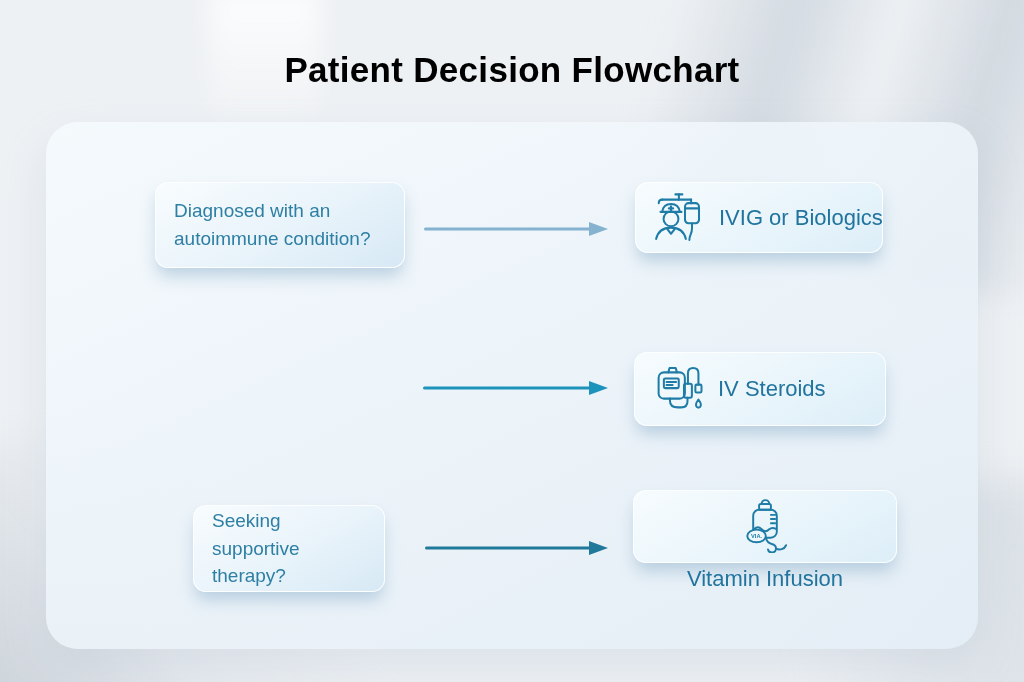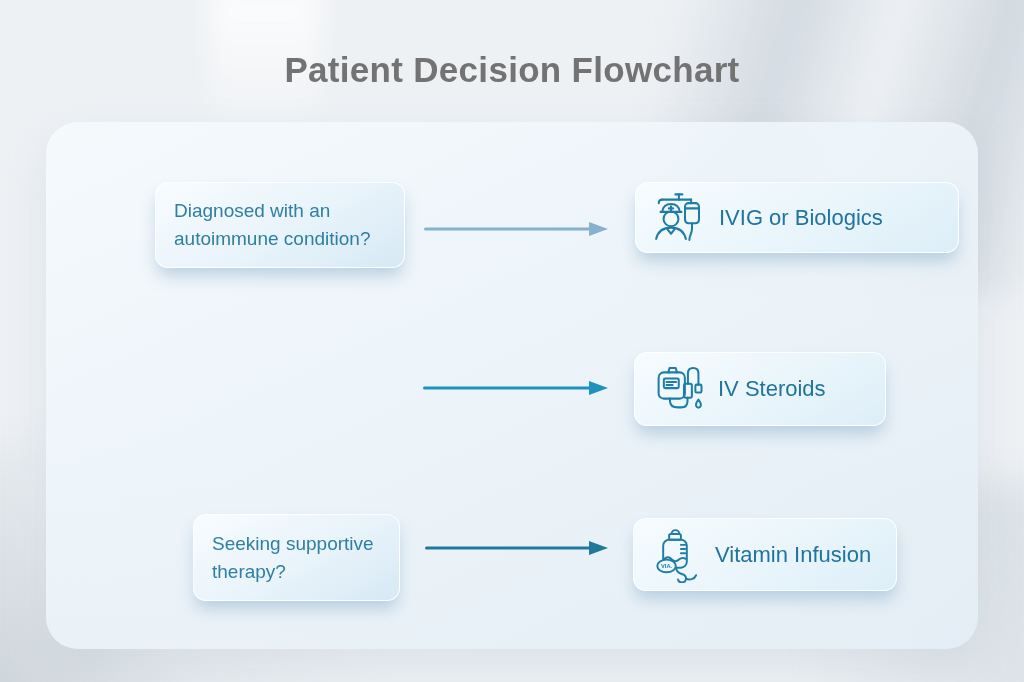--- a/index.html
+++ b/index.html
@@ -20,59 +20,59 @@
   .bg-streak{left:210px;top:-10px;width:110px;height:150px;
     background:linear-gradient(180deg, rgba(255,255,255,.85), rgba(255,255,255,0));
     filter:blur(12px);}
   .bg-br{right:-30px;bottom:-60px;width:360px;height:260px;
     background:linear-gradient(260deg, rgba(198,208,216,.45) 15%, rgba(198,208,216,0) 70%);
     filter:blur(18px);}
 
   .page-title{
     position:absolute;left:0;right:0;top:50px;margin:0;
     text-align:center;font-size:35px;font-weight:800;letter-spacing:.3px;
-    color:#737373;
+    color:#000000;
   }
 
   .panel{
     position:absolute;left:46px;top:122px;width:932px;height:527px;
     border-radius:32px;
     background:linear-gradient(155deg, rgba(245,250,253,.95) 0%, rgba(235,243,249,.92) 55%, rgba(228,238,246,.92) 100%);
     box-shadow:0 20px 45px rgba(148,168,188,.20);
     text-decoration:underline;
   }
 
   .qbox{
     position:absolute;display:flex;align-items:center;
     padding:12px 18px;box-sizing:border-box;
     background:linear-gradient(150deg,#f8fcfe 0%,#e8f3fa 55%,#d7e9f5 100%);
     border:1px solid rgba(255,255,255,.9);border-radius:13px;
     box-shadow:0 10px 16px -2px rgba(124,164,196,.45);
     color:#2e7fa4;font-size:19px;line-height:1.47;font-weight:500;
   }
   .q1{left:109px;top:60px;width:250px;height:86px;}
   .q2{left:109px;top:227px;width:248px;height:84px;}
-  .q3{left:147px;top:383px;width:207px;height:87px;margin-top:9px;}
+  .q3{left:147px;top:383px;width:192px;height:87px;}
 
   .arrow{position:absolute;display:block;}
   .ar1{left:378px;top:98px;}
   .ar2{left:377px;top:257px;}
   .ar3{left:379px;top:417px;}
 
   .abox{
     position:absolute;display:flex;align-items:center;gap:13px;
     padding:6px 14px;box-sizing:border-box;
     background:linear-gradient(150deg,#f7fcfe 0%,#e9f5fb 55%,#ddeef8 100%);
     border:1px solid rgba(255,255,255,.9);border-radius:13px;
     box-shadow:0 10px 16px -2px rgba(124,164,196,.45);
     color:#21749e;font-size:22px;font-weight:500;white-space:nowrap;
   }
-  .a1{left:589px;top:60px;width:324px;height:71px;}
+  .a1{left:589px;top:60px;width:248px;height:71px;}
   .a2{left:588px;top:230px;width:252px;height:74px;}
-  .a3{left:587px;top:396px;width:264px;height:73px;}
+  .a3{left:587px;top:368px;width:264px;height:73px;flex-direction:column;}
 
   .flow-icon{flex:0 0 auto;}
   .flow-icon path,.flow-icon rect,.flow-icon circle,.flow-icon ellipse{
     stroke:#1e7ca6;fill:none;stroke-width:2.3;stroke-linecap:round;stroke-linejoin:round;
   }
   .flow-icon .badge-bg{fill:#eef7fc;}
   .flow-icon .badge-text{
     fill:#1e7ca6;stroke:none;font-family:"Liberation Sans",sans-serif;
     font-size:6.8px;font-weight:700;
   }

